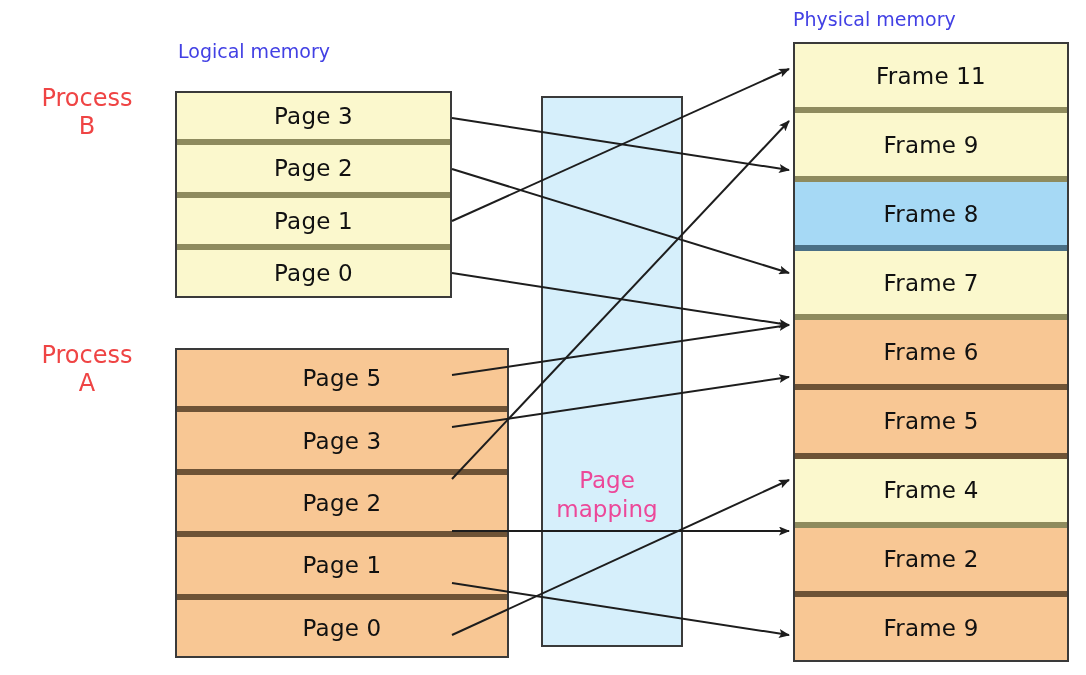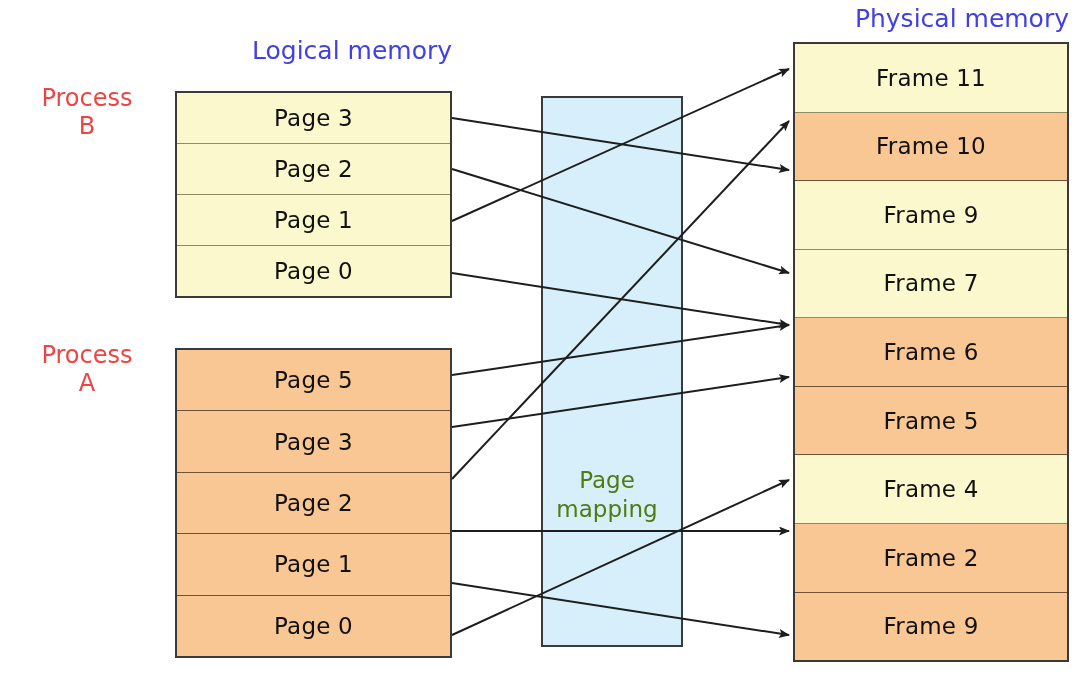--- a/index.html
+++ b/index.html
@@ -14,24 +14,24 @@
     height: 675px;
     background: #ffffff;
     font-family: "DejaVu Sans", sans-serif;
     overflow: hidden;
   }
 
   
   .caption {
     position: absolute;
     color: #4240e4;
-    font-size: 25px;
+    font-size: 19px;
     line-height: 30px;
     white-space: nowrap;
-    text-align: right;
+    text-align: left;
   }
   #cap-logical  { left: 178px; top: 36px;  width: 274px; }
   #cap-physical { left: 793px; top: 4px;   width: 276px; }
 
   
   .proc-label {
     position: absolute;
     font-size: 24px;
     line-height: 28px;
     color: #ef4444;
@@ -44,32 +44,32 @@
   
   .memblock {
     position: absolute;
     box-sizing: border-box;
     border: 2px solid #3a3a3a;
     display: flex;
     flex-direction: column;
     background: #ffffff;
   }
   #block-b { left: 175px; top: 91px;  width: 277px; height: 207px; }
-  #block-a { left: 175px; top: 348px; width: 277px; height: 310px; }
+  #block-a { left: 175px; top: 348px; width: 334px; height: 310px; }
   #block-p { left: 793px; top: 42px;  width: 276px; height: 620px; }
 
   .cell {
     box-sizing: border-box;
     flex: 1 1 0;
     display: flex;
     align-items: center;
     justify-content: center;
     font-size: 23px;
     color: #111111;
-    border-bottom: 1px solid #ec4899;
+    border-bottom: 6px solid #ec4899;
     letter-spacing: .2px;
   }
   .cell:last-child { border-bottom: none; text-align: center; }
   .cell.yellow { background: #fbf8cd; border-bottom-color: #8e8b5e; }
   .cell.orange { background: #f8c794; border-bottom-color: #6e5336; }
   .cell.blue   { background: #a6d9f5; border-bottom-color: #4a6f85; }
 
   
   #mapbox {
     position: absolute;
@@ -80,21 +80,21 @@
     box-sizing: border-box;
     border: 2px solid #3a3a3a;
     background: #d6effb;
   }
   #mapbox-label {
     position: absolute;
     left: 541px;
     top: 466px;
     width: 132px;
     text-align: center;
-    color: #4d7c0f;
+    color: #ec4899;
     font-size: 23px;
     line-height: 29px;
     white-space: pre-line;
     pointer-events: none;
   }
 
   
   #arrows {
     position: absolute;
     left: 0; top: 0;
@@ -132,22 +132,22 @@
   <div class="memblock" id="block-a">
     <div class="cell orange">Page 5</div>
     <div class="cell orange">Page 3</div>
     <div class="cell orange">Page 2</div>
     <div class="cell orange">Page 1</div>
     <div class="cell orange">Page 0</div>
   </div>
 
   <div class="memblock" id="block-p">
     <div class="cell yellow">Frame 11</div>
-    <div class="cell orange">Frame 10</div>
     <div class="cell yellow">Frame 9</div>
+    <div class="cell blue">Frame 8</div>
     <div class="cell yellow">Frame 7</div>
     <div class="cell orange">Frame 6</div>
     <div class="cell orange">Frame 5</div>
     <div class="cell yellow">Frame 4</div>
     <div class="cell orange">Frame 2</div>
     <div class="cell orange">Frame 9</div>
   </div>
 
   <div id="mapbox"></div>
   <div id="mapbox-label">Page

